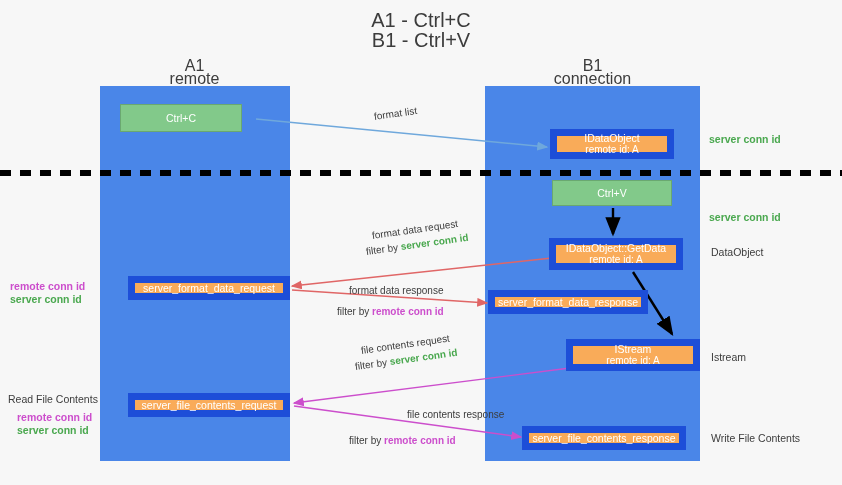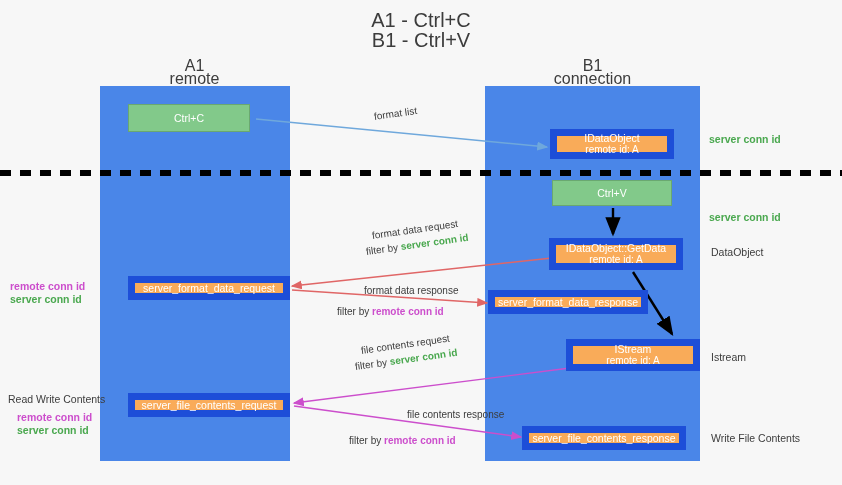--- a/index.html
+++ b/index.html
@@ -91,21 +91,21 @@
 
     <line x1="552" y1="258" x2="292" y2="286" stroke="#e06666" stroke-width="1.4" marker-end="url(#ah-red)"></line>
 
     <line x1="292" y1="290" x2="487" y2="303" stroke="#e06666" stroke-width="1.4" marker-end="url(#ah-red)"></line>
 
     <line x1="570" y1="368" x2="294" y2="403" stroke="#cc4ecc" stroke-width="1.4" marker-end="url(#ah-mag)"></line>
 
     <line x1="294" y1="406" x2="521" y2="437" stroke="#cc4ecc" stroke-width="1.4" marker-end="url(#ah-mag)"></line>
   </svg>
 
-  <div class="box green" style="left:128px;top:104px;width:122px;height:28px;">
+  <div class="box green" style="left:120px;top:104px;width:122px;height:28px;">
     <span>Ctrl+C</span>
   </div>
 
   <div class="box orange" style="left:550px;top:129px;width:124px;height:30px;">
     <span>IDataObject</span>
     <span class="l2">remote id: A</span>
   </div>
 
   <div class="box green" style="left:552px;top:180px;width:120px;height:26px;text-align:right;">
     <span>Ctrl+V</span>
@@ -137,39 +137,39 @@
     <span>server_file_contents_response</span>
   </div>
 
   <div class="elabel rot-up" style="left:374px;top:110px;">format list</div>
 
   <div class="elabel rot-up" style="left:372px;top:229px;">format data request</div>
   <div class="elabel rot-up" style="left:366px;top:245px;">
     <span>filter by </span><span class="green-t">server conn id</span>
   </div>
 
-  <div class="elabel" style="left:364px;top:284px;">format data response</div>
+  <div class="elabel" style="left:349px;top:284px;">format data response</div>
   <div class="elabel" style="left:337px;top:305px;">
     <span>filter by </span><span class="mag-t">remote conn id</span>
   </div>
 
   <div class="elabel rot-up" style="left:361px;top:344px;">file contents request</div>
   <div class="elabel rot-up" style="left:355px;top:360px;">
     <span>filter by </span><span class="green-t">server conn id</span>
   </div>
 
   <div class="elabel" style="left:375px;top:408px;padding-left:32px;">file contents response</div>
   <div class="elabel" style="left:349px;top:434px;">
     <span>filter by </span><span class="mag-t">remote conn id</span>
   </div>
 
   <div class="side mag" style="left:10px;top:279px;">remote conn id</div>
   <div class="side green" style="left:10px;top:292px;">server conn id</div>
 
-  <div class="side gray" style="left:8px;top:392px;">Read Write Contents</div>
+  <div class="side gray" style="left:8px;top:392px;">Read File Contents</div>
   <div class="side mag" style="left:17px;top:410px;">remote conn id</div>
   <div class="side green" style="left:17px;top:423px;">server conn id</div>
 
   <div class="side green" style="left:709px;top:132px;">server conn id</div>
   <div class="side green" style="left:709px;top:210px;">server conn id</div>
   <div class="side gray" style="left:711px;top:245px;">DataObject</div>
   <div class="side gray" style="left:711px;top:350px;">Istream</div>
   <div class="side gray" style="left:711px;top:431px;">Write File Contents</div>
 
 </div>

